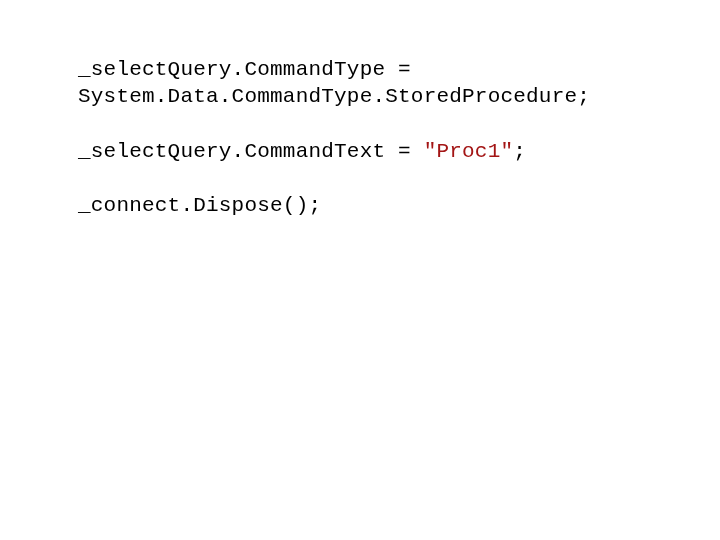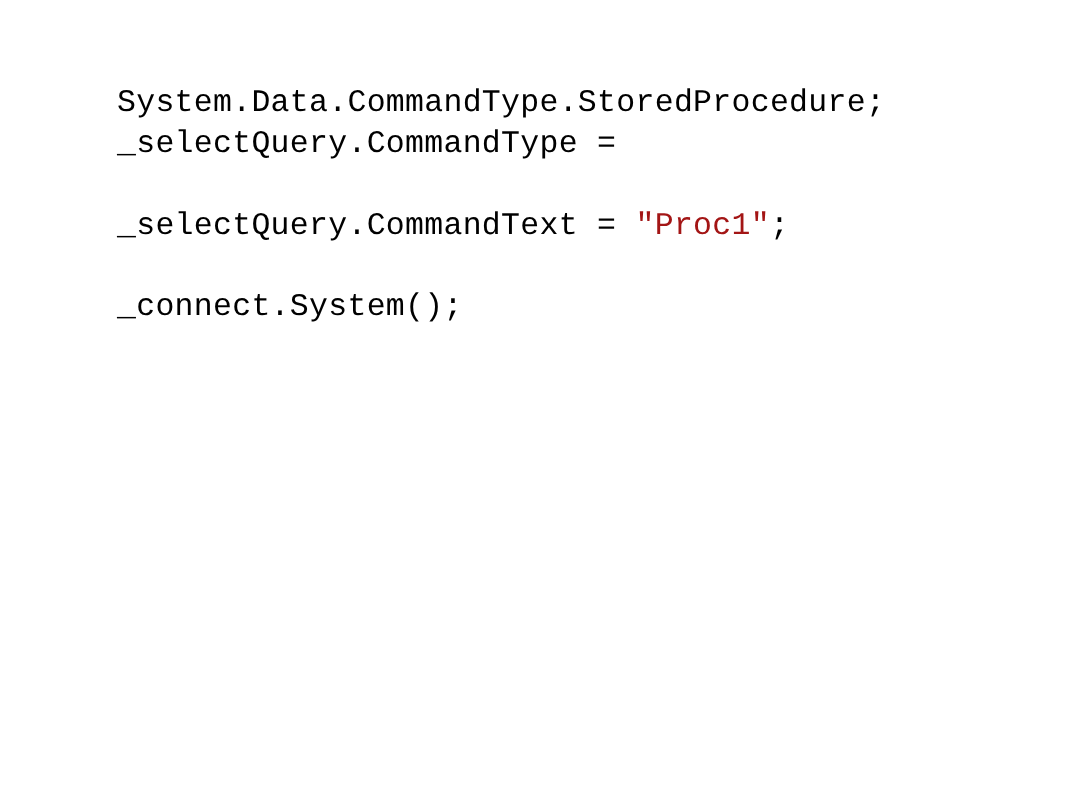--- a/index.html
+++ b/index.html
@@ -25,19 +25,19 @@
       min-height: 1.3em;
     }
     .string {
       color: #a31515;
     }
   </style>
 </head>
 <body>
 
 <div class="code-block">
+  <div class="code-line">_selectQuery.CommandType = </div>
   <div class="code-line">System.Data.CommandType.StoredProcedure;</div>
-  <div class="code-line">_selectQuery.CommandType = </div>
   <div class="code-line"></div>
   <div class="code-line"><span>_selectQuery.CommandText = </span><span class="string">"Proc1"</span><span>;</span></div>
   <div class="code-line"></div>
-  <div class="code-line">_connect.System();</div>
+  <div class="code-line">_connect.Dispose();</div>
 </div>
 
 </body></html>

